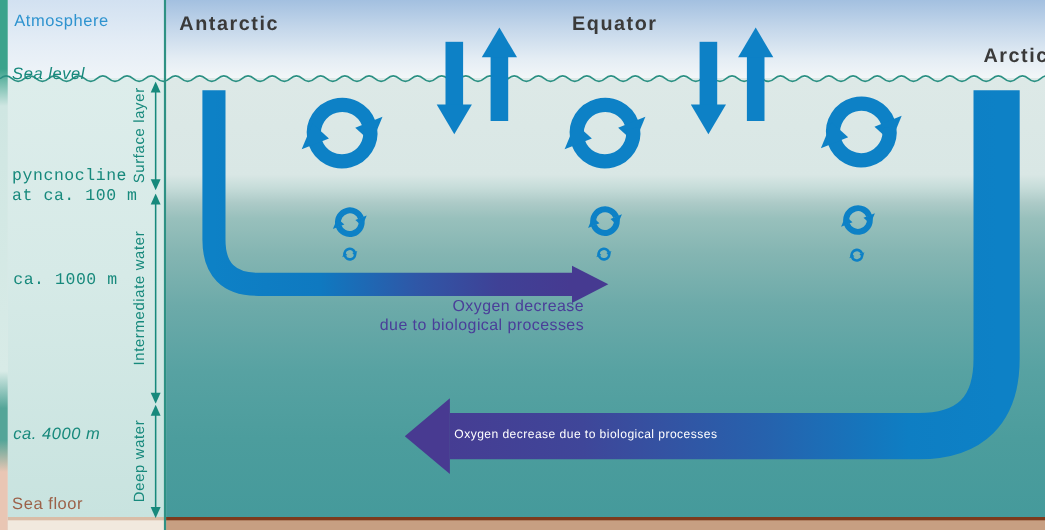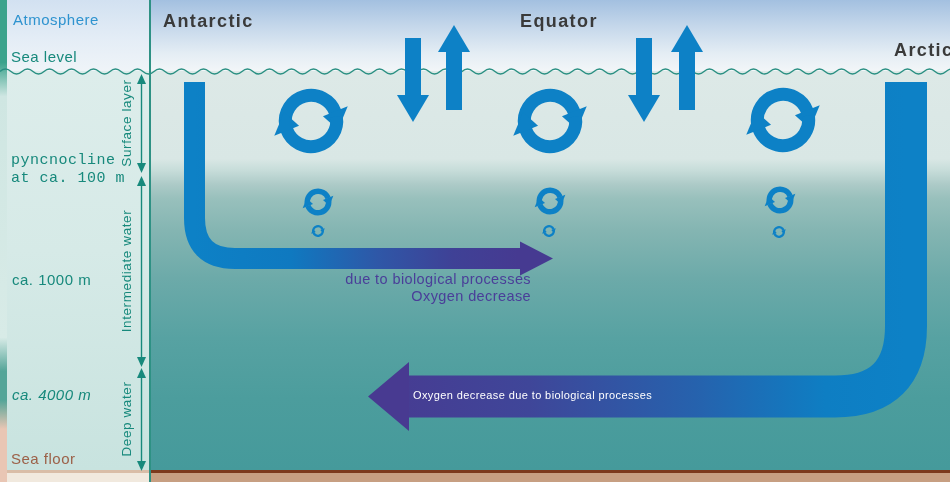--- a/index.html
+++ b/index.html
@@ -21,23 +21,23 @@
   .main-floor{left:151px;top:470px;width:799px;height:12px;
     background:#c79f82;border-top:3px solid #7c3a1d;box-sizing:border-box;}
   .divider{left:149px;top:0;width:2px;height:482px;background:#2e9184;z-index:4;}
   .wave-svg{left:0;top:0;z-index:3;}
   .overlay-svg{left:0;top:0;z-index:5;pointer-events:none;}
   
   .lbl{position:absolute;white-space:nowrap;letter-spacing:0.5px;}
   .teal{color:#17897c;}
   .sidebar-lbl{font-size:15px;z-index:6;}
   .atmo{left:13px;top:11px;color:#2e93cf;}
-  .sealevel{left:11px;top:48px;}
+  .sealevel{left:11px;top:59px;font-style:italic;}
   .pycno{left:11px;top:152px;line-height:18px;white-space:normal;width:130px;font-family:Liberation Mono, monospace;}
-  .d1000{left:12px;top:271px;}
+  .d1000{left:12px;top:246px;font-family:Liberation Mono, monospace;}
   .d4000{left:12px;top:386px;font-style:italic;}
   .seafloor{left:11px;top:450px;color:#9c6148;}
   .region-lbl{font-size:18px;font-weight:600;color:#3a3a3a;letter-spacing:1.4px;z-index:6;top:11px;}
   .r-ant{left:163px;} .r-eq{left:520px;} .r-arc{left:894px;margin-top:29px;}
   .vlabel{position:absolute;font-size:13.5px;color:#17897c;letter-spacing:0.6px;white-space:nowrap;
     transform:translate(-50%,-50%) rotate(-90deg);z-index:6;}
   .scale-svg{position:absolute;z-index:6;}
   .ann-mid{left:300px;top:271px;width:231px;text-align:right;font-size:14.5px;line-height:16.5px;
     color:#4a3e99;letter-spacing:0.4px;z-index:7;}
   .ann-deep{left:413px;top:389px;font-size:11px;color:#ffffff;letter-spacing:0.4px;z-index:7;white-space:nowrap;}
@@ -162,18 +162,18 @@
   <div class="vlabel" style="left:126px;top:271px">Intermediate water</div>
 
   <svg class="scale-svg" style="left:135px;top:368px" width="13" height="103">
     <line x1="6.5" y1="8" x2="6.5" y2="95" stroke="#17897c" stroke-width="1.4"></line>
     <polygon points="6.5,0 2,10 11,10" fill="#17897c"></polygon>
     <polygon points="6.5,103 2,93 11,93" fill="#17897c"></polygon>
   </svg>
   <div class="vlabel" style="left:126px;top:419px">Deep water</div>
 
   <div class="abs ann-mid">
+    <div>Oxygen decrease</div>
     <div>due to biological processes</div>
-    <div>Oxygen decrease</div>
   </div>
   <div class="abs ann-deep">Oxygen decrease due to biological processes</div>
 
 </div>
 
 </body></html>

